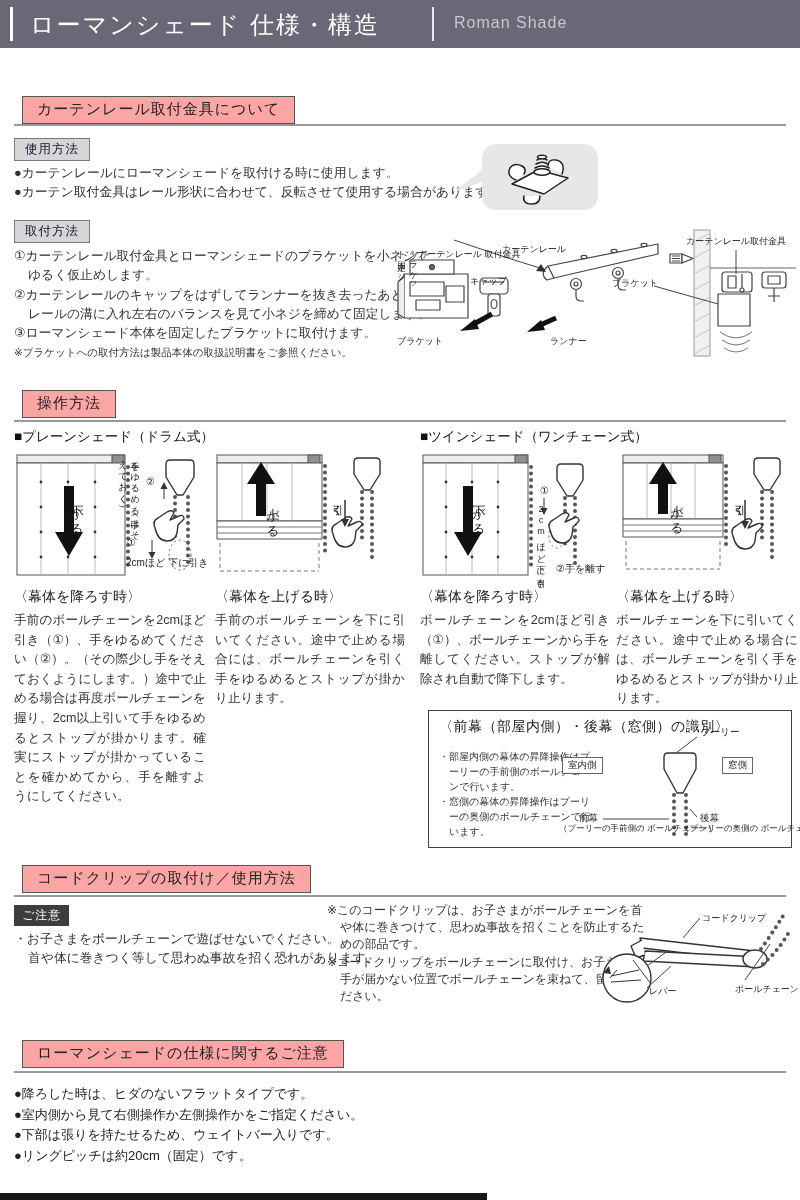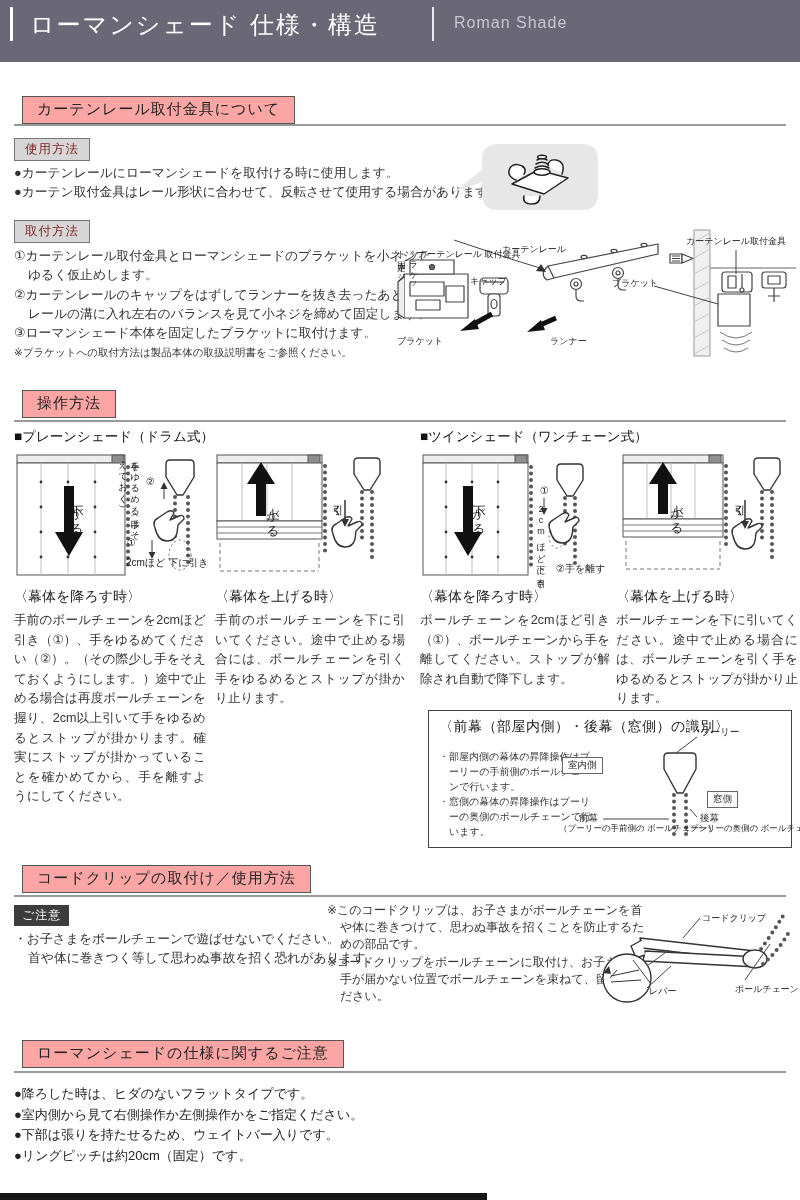--- a/index.html
+++ b/index.html
@@ -2,29 +2,29 @@
 <html style="--header_bg: #6a6776; --header_text: #ffffff; --header_sub: #c9c7d0; --label_bg: #d6d6d6; --label_border: #777777; --caution_bg: #3d3d3d; --rule: #999999; --bubble_bg: #e7e7e7;"><head>
 <meta charset="utf-8">
 <style>
   html,body{margin:0;padding:0;background:#fff;}
   .page{position:relative;width:800px;height:1200px;background:#fff;overflow:hidden;
         font-family:"Liberation Sans","DejaVu Sans",sans-serif;color:#333;}
   .abs{position:absolute;}
   .nw{white-space:nowrap;}
   .pre{white-space:pre-line;}
   
-  .hdr{position:absolute;left:0;top:0;width:800px;height:62px;background:var(--header_bg,#6a6776);}
+  .hdr{position:absolute;left:0;top:0;width:800px;height:48px;background:var(--header_bg,#6a6776);}
   .hdr-bar{position:absolute;left:10px;top:7px;width:3px;height:34px;background:#fff;}
   .hdr-title{position:absolute;left:30px;top:9px;font-size:24px;color:var(--header_text,#fff);letter-spacing:2px;}
   .hdr-sep{position:absolute;left:432px;top:7px;width:2px;height:34px;background:#e8e8ee;}
   .hdr-sub{position:absolute;left:454px;top:14px;font-size:16px;color:var(--header_sub,#c9c7d0);letter-spacing:1px;}
   
   .sec-box{position:absolute;border:1.5px solid #555;background:#fca5a5;padding:3px 14px 4px;font-size:15px;color:#222;letter-spacing:1px;white-space:nowrap;margin-left:8px;}
   .hr{position:absolute;left:14px;width:772px;height:2px;background:var(--rule,#999);}
-  .glabel{position:absolute;border:1px solid var(--label_border,#777);background:var(--label_bg,#d6d6d6);padding:2px 10px;font-size:12.5px;color:#7f1d1d;letter-spacing:1px;white-space:nowrap;}
+  .glabel{position:absolute;border:1px solid var(--label_border,#777);background:var(--label_bg,#d6d6d6);padding:2px 10px;font-size:12.5px;color:#0f172a;letter-spacing:1px;white-space:nowrap;}
   .dlabel{position:absolute;background:var(--caution_bg,#3d3d3d);color:#fff;padding:2px 8px;font-size:12px;letter-spacing:1px;white-space:nowrap;}
   .txt{font-size:12.8px;line-height:19.3px;color:#333;}
   .indent{padding-left:14px;}
   .note{font-size:10.5px;line-height:16px;color:#333;margin-top:2px;}
   .colh{position:absolute;font-size:13.5px;color:#111;white-space:nowrap;}
   .col{position:absolute;}
   .col .h{font-size:14px;color:#222;margin-bottom:5px;white-space:nowrap;}
   .col .b{font-size:12.6px;line-height:19.6px;text-align:justify;}
   .lbl{position:absolute;font-size:9px;line-height:10.5px;color:#222;white-space:nowrap;}
   .vtext{position:absolute;writing-mode:vertical-rl;text-orientation:upright;font-size:9.5px;line-height:12px;color:#222;letter-spacing:1px;}
@@ -298,21 +298,21 @@
     <svg class="abs" style="left:0;top:0;" width="362" height="134">
       <path d="M239,42 h24 q4,0 4,4 v12 l-13,24 h-6 l-13,-24 v-12 q0,-4 4,-4 z" class="art"></path>
       <line x1="245" y1="84" x2="245" y2="124" class="chain"></line>
       <line x1="257" y1="84" x2="257" y2="124" class="chain"></line>
       <line x1="247" y1="42" x2="268" y2="26" class="ln"></line>
       <line x1="174" y1="108" x2="240" y2="108" class="ln"></line>
       <line x1="261" y1="98" x2="268" y2="106" class="ln"></line>
     </svg>
     <div class="lbl" style="left:272px;top:16px;font-size:9.5px;">プーリー</div>
     <div class="boxlbl" style="left:133px;top:46px;">室内側</div>
-    <div class="boxlbl" style="left:278px;top:46px;margin-top:34px;">窓側</div>
+    <div class="boxlbl" style="left:293px;top:46px;">窓側</div>
     <div class="lbl" style="left:150px;top:102px;font-size:9.5px;">前幕</div>
     <div class="lbl pre" style="left:130px;top:113px;font-size:8.5px;line-height:9.5px;text-align:right;">（プーリーの手前側の
 ボールチェーン）</div>
     <div class="lbl" style="left:271px;top:102px;font-size:9.5px;">後幕</div>
     <div class="lbl pre" style="left:252px;top:113px;font-size:8.5px;line-height:9.5px;">（プーリーの奥側の
 ボールチェーン）</div>
   </div>
 
   <div class="sec-box" style="left:14px;top:865px;">コードクリップの取付け／使用方法</div>
   <div class="hr" style="top:895px;"></div>

